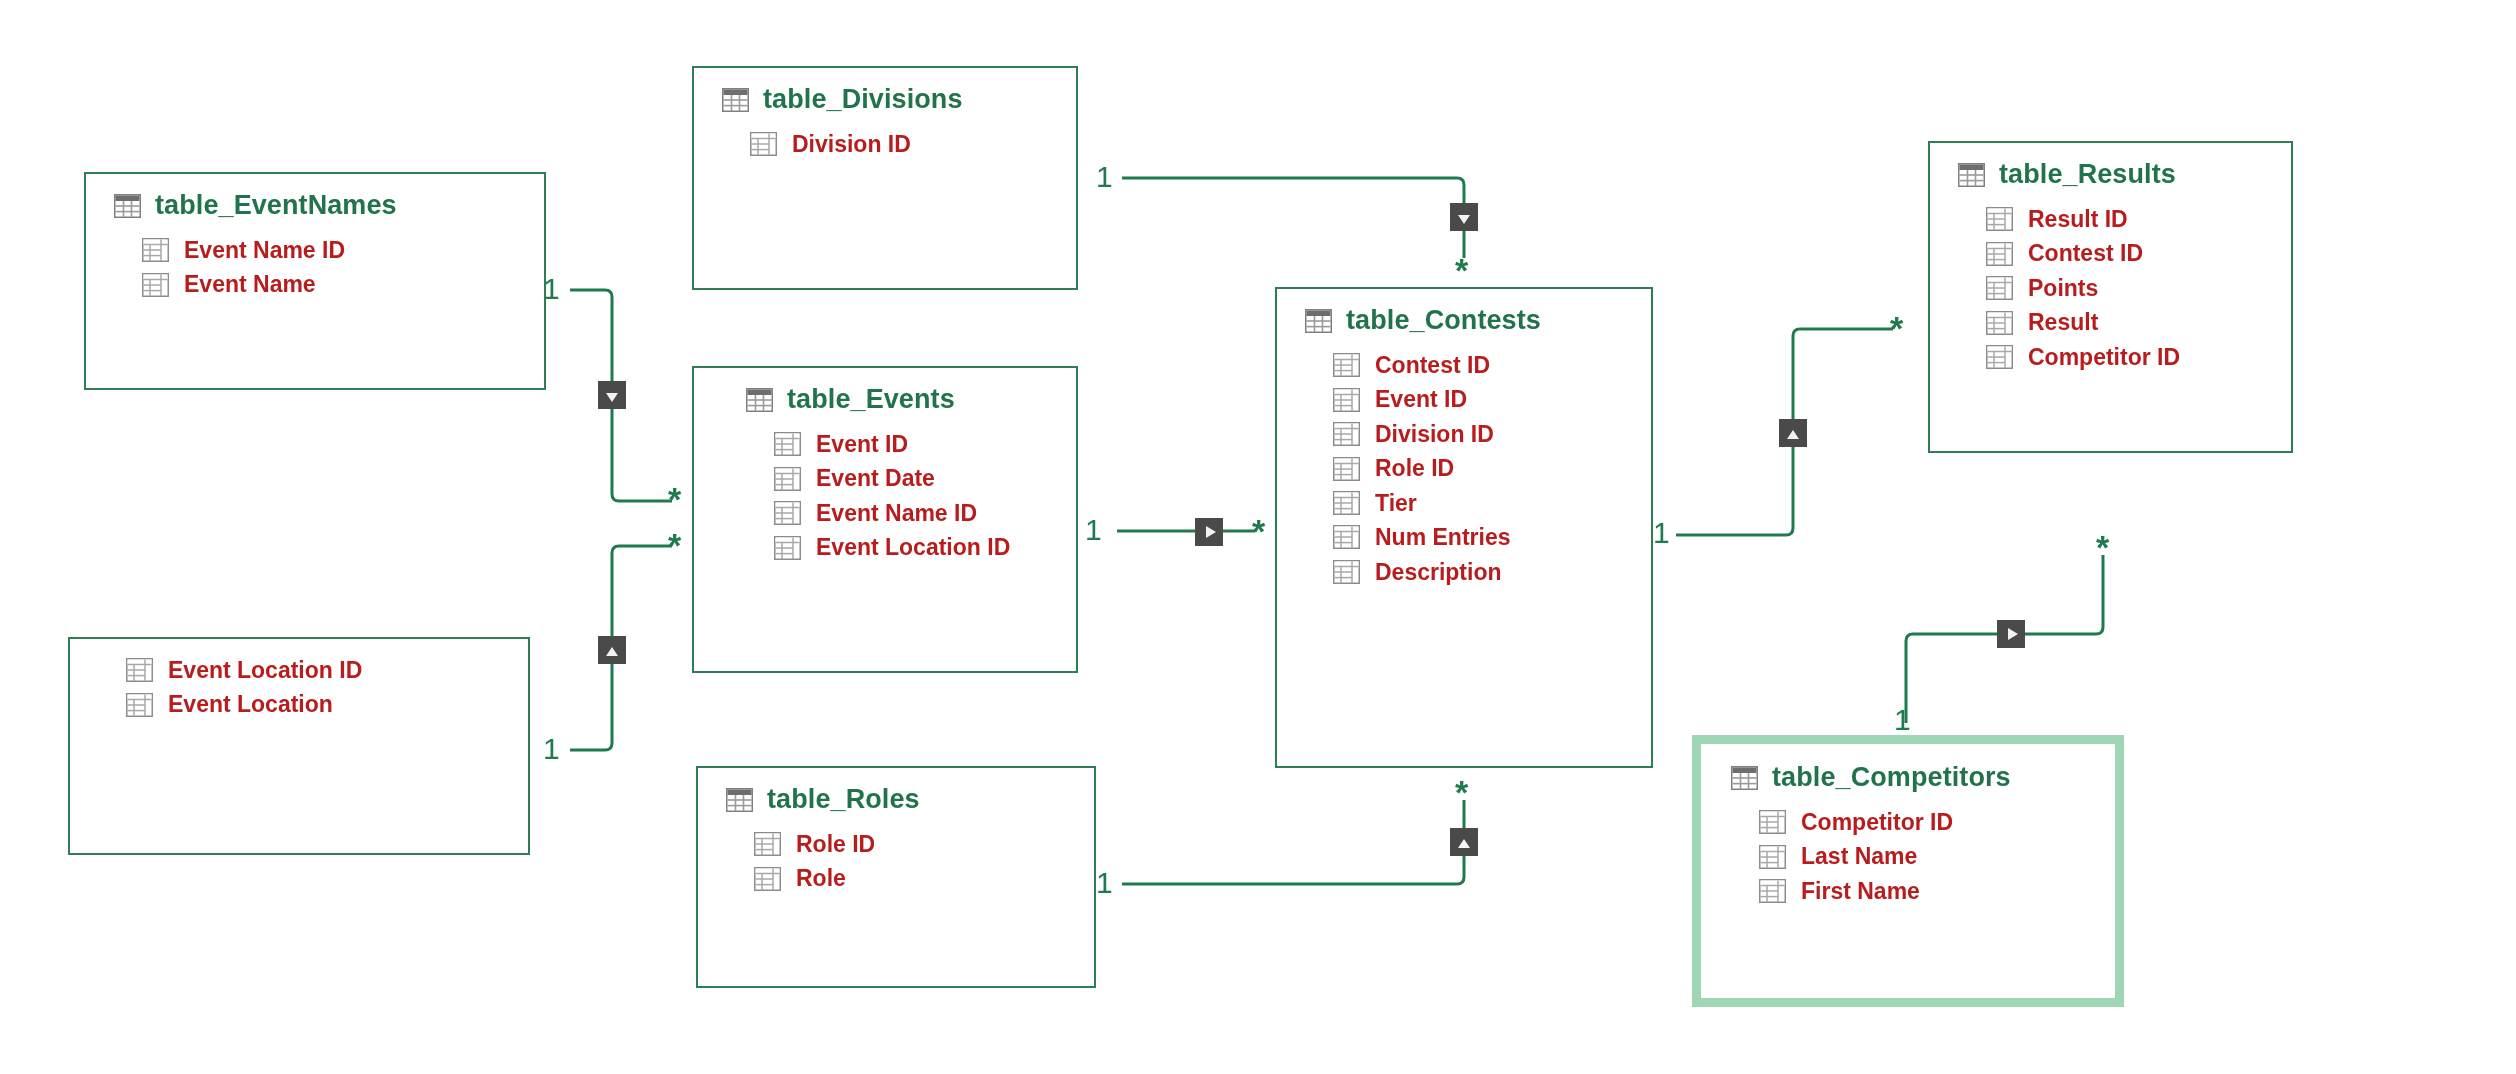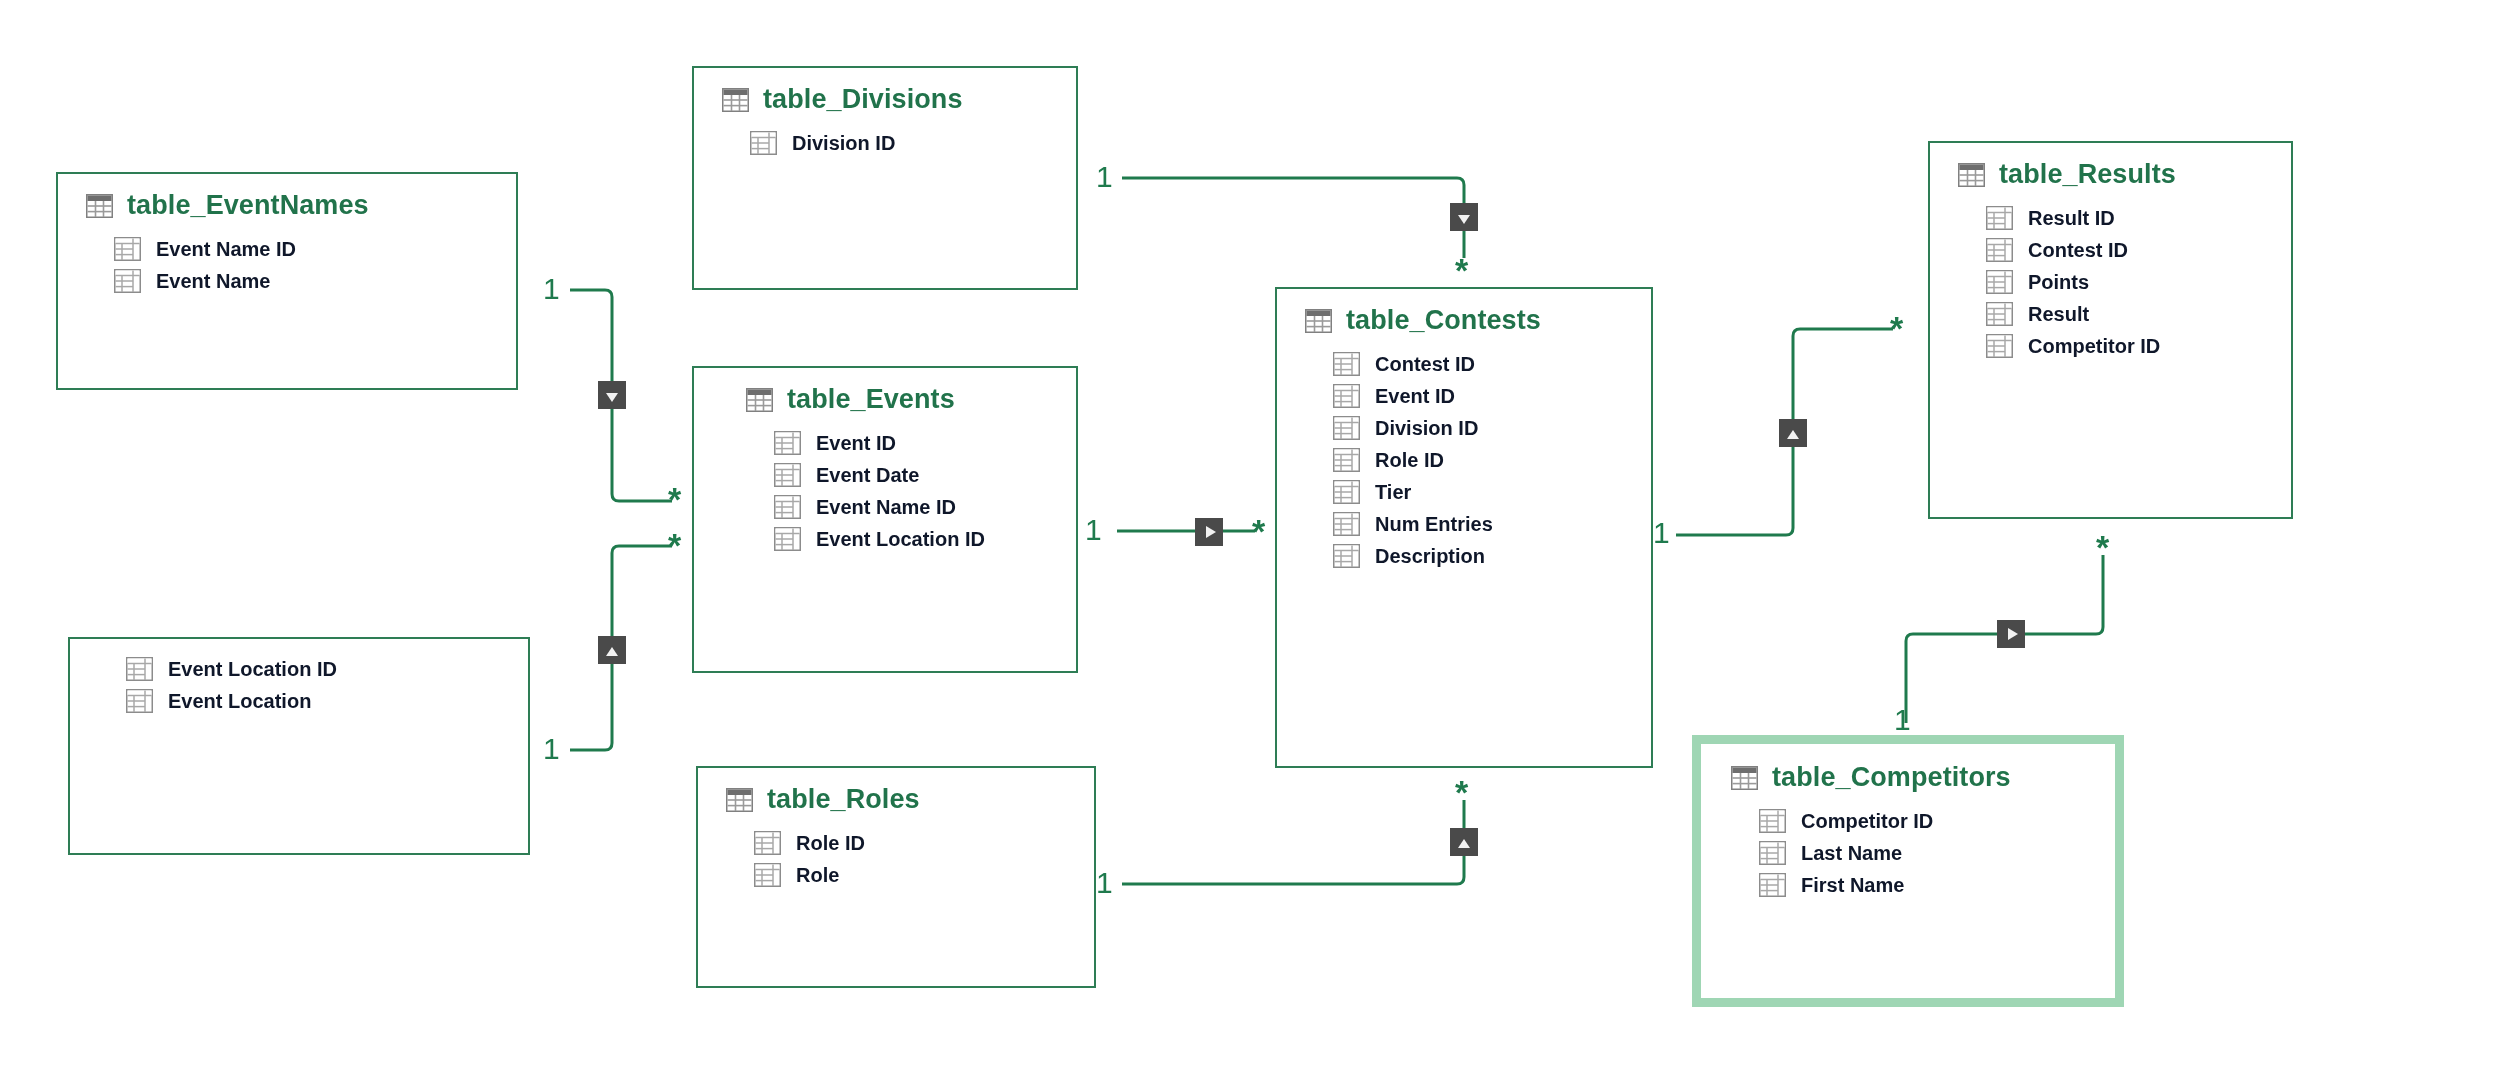--- a/index.html
+++ b/index.html
@@ -31,21 +31,21 @@
   }
   .tbl .body{position:relative;height:100%;margin-left:8px;}
 
   .thead{display:flex;align-items:center;gap:14px;padding:18px 0 0 20px;}
   .tname{
     color:#21734B;font-weight:bold;font-size:27px;letter-spacing:.1px;
     white-space:nowrap;line-height:1;
   }
   .fields{margin-top:14px;}
   .frow{display:flex;align-items:center;gap:15px;padding:4px 0 4px 48px;}
-  .fname{color:#0f172a;font-size:20px;font-weight:600;white-space:nowrap;line-height:1.15;}
+  .fname{color:#b91c1c;font-size:23px;font-weight:600;white-space:nowrap;line-height:1.15;}
 
   
   .ico{flex:0 0 auto;display:block;}
   .ico-tbl{width:27px;height:24px;}
   .ico-fld{width:27px;height:24px;}
 
   
   .card{
     position:absolute;z-index:4;color:#1F7A4D;font-size:30px;line-height:1;
     font-family:"Liberation Sans","DejaVu Sans",sans-serif;
@@ -67,21 +67,21 @@
       <path d="M 570 290 L 605 290 Q 612 290 612 297 L 612 494 Q 612 501 619 501 L 672 501" fill="none" stroke="#1F7A4D" stroke-width="3" stroke-linecap="butt"></path>
       <path d="M 570 750 L 605 750 Q 612 750 612 743 L 612 553 Q 612 546 619 546 L 672 546" fill="none" stroke="#1F7A4D" stroke-width="3" stroke-linecap="butt"></path>
       <path d="M 1117 531 L 1255 531" fill="none" stroke="#1F7A4D" stroke-width="3" stroke-linecap="butt"></path>
       <path d="M 1122 178 L 1457 178 Q 1464 178 1464 185 L 1464 258" fill="none" stroke="#1F7A4D" stroke-width="3" stroke-linecap="butt"></path>
       <path d="M 1122 884 L 1457 884 Q 1464 884 1464 877 L 1464 800" fill="none" stroke="#1F7A4D" stroke-width="3" stroke-linecap="butt"></path>
       <path d="M 1676 535 L 1786 535 Q 1793 535 1793 528 L 1793 336 Q 1793 329 1800 329 L 1893 329" fill="none" stroke="#1F7A4D" stroke-width="3" stroke-linecap="butt"></path>
       <path d="M 1906 723 L 1906 641 Q 1906 634 1913 634 L 2096 634 Q 2103 634 2103 627 L 2103 555" fill="none" stroke="#1F7A4D" stroke-width="3" stroke-linecap="butt"></path>
     </svg>
 
   <div id="tables-layer">
-      <div class="tbl" style="left: 56px; top: 172px; width: 462px; height: 218px; text-align: right;">
+      <div class="tbl" style="left: 84px; top: 172px; width: 462px; height: 218px; text-align: right;">
         <div class="body">
           <div class="thead">
             <span>
               <svg class="ico ico-tbl" viewBox="0 0 27 24" xmlns="http://www.w3.org/2000/svg">
                 <rect x="0.5" y="0.5" width="26" height="23" fill="#FFFFFF" stroke="#808080" stroke-width="2"></rect>
                 <rect x="1.5" y="1.5" width="24" height="5.5" fill="#6E6E6E"></rect>
                 <g stroke="#9A9A9A" stroke-width="1.6">
                   <line x1="1.5" y1="12" x2="25.5" y2="12"></line>
                   <line x1="1.5" y1="17.6" x2="25.5" y2="17.6"></line>
                   <line x1="9.5" y1="7" x2="9.5" y2="23"></line>
@@ -466,21 +466,21 @@
                     <line x1="8" y1="6.5" x2="8" y2="23"></line>
                     <line x1="19" y1="1.5" x2="19" y2="23"></line>
                   </g>
                 </svg>
               </span>
               <span class="fname">Description</span>
             </div>
           </div>
         </div>
       </div>
-      <div class="tbl" style="left: 1928px; top: 141px; width: 365px; height: 378px;">
+      <div class="tbl" style="left: 1928px; top: 141px; width: 365px; height: 312px;">
         <div class="body">
           <div class="thead">
             <span>
               <svg class="ico ico-tbl" viewBox="0 0 27 24" xmlns="http://www.w3.org/2000/svg">
                 <rect x="0.5" y="0.5" width="26" height="23" fill="#FFFFFF" stroke="#808080" stroke-width="2"></rect>
                 <rect x="1.5" y="1.5" width="24" height="5.5" fill="#6E6E6E"></rect>
                 <g stroke="#9A9A9A" stroke-width="1.6">
                   <line x1="1.5" y1="12" x2="25.5" y2="12"></line>
                   <line x1="1.5" y1="17.6" x2="25.5" y2="17.6"></line>
                   <line x1="9.5" y1="7" x2="9.5" y2="23"></line>

